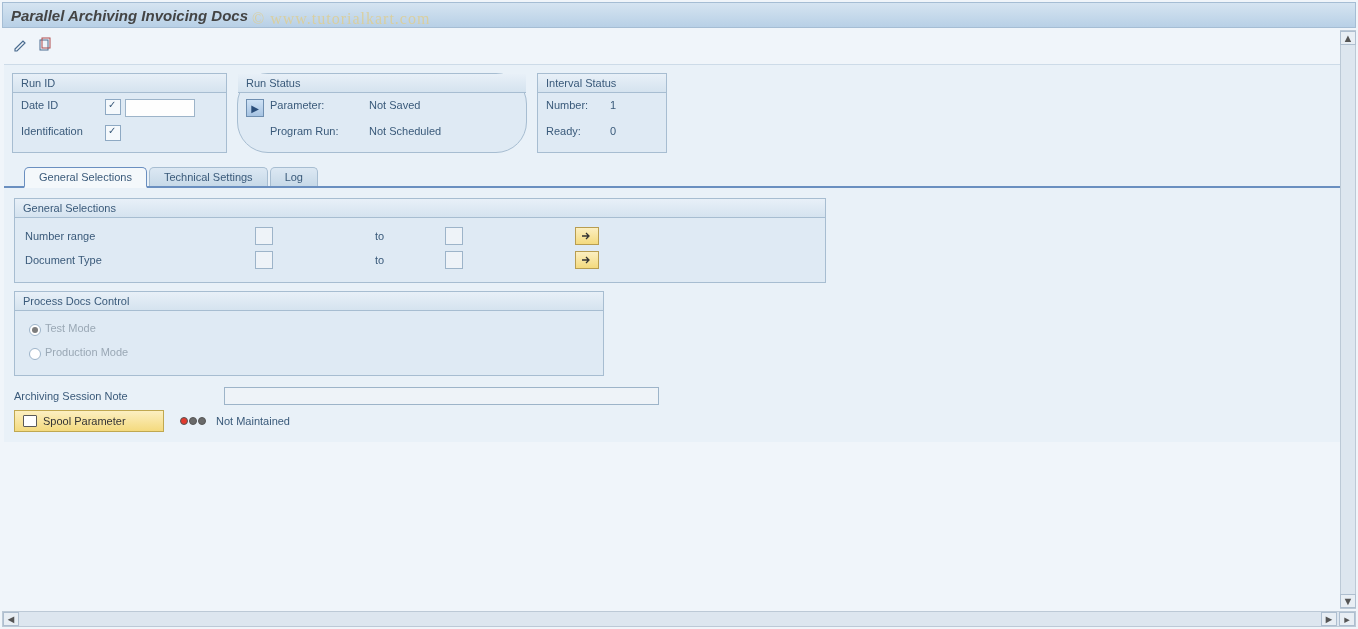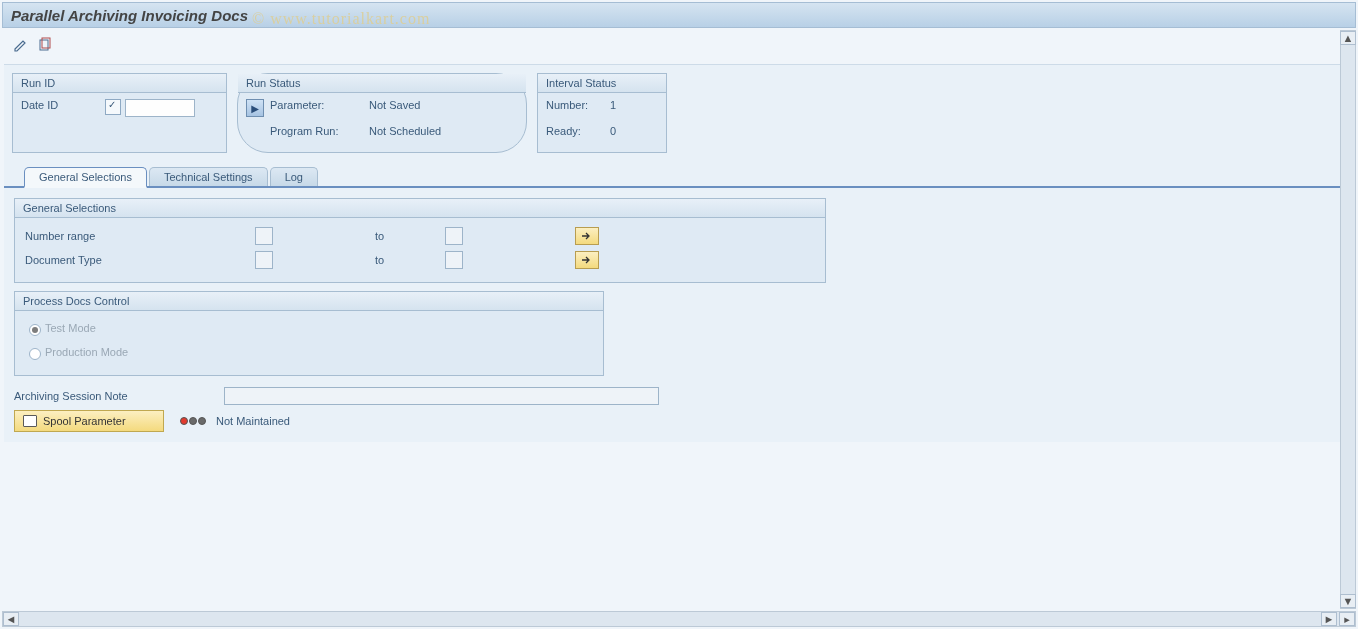--- a/index.html
+++ b/index.html
@@ -280,20 +280,24 @@
   <div class="top-panels">
 
     <div class="panel panel1">
       <div class="panel-header">Run ID</div>
       <div class="panel-body">
         <div class="panel-row">
           <span class="label" style="width:80px">Date ID</span>
           <span class="small-check"></span>
           <input class="text-input" style="">
         </div>
+        <div class="panel-row">
+          <span class="label" style="width:80px">Identification</span>
+          <span class="small-check"></span>
+        </div>
       </div>
     </div>
 
     <div class="panel panel2">
       <div class="panel-header">Run Status</div>
       <div class="panel-body">
         <div class="panel-row">
           <span class="blue-iconbox">▶</span>
           <span class="label" style="width:95px">Parameter:</span>
           <span class="value-text">Not Saved</span>

